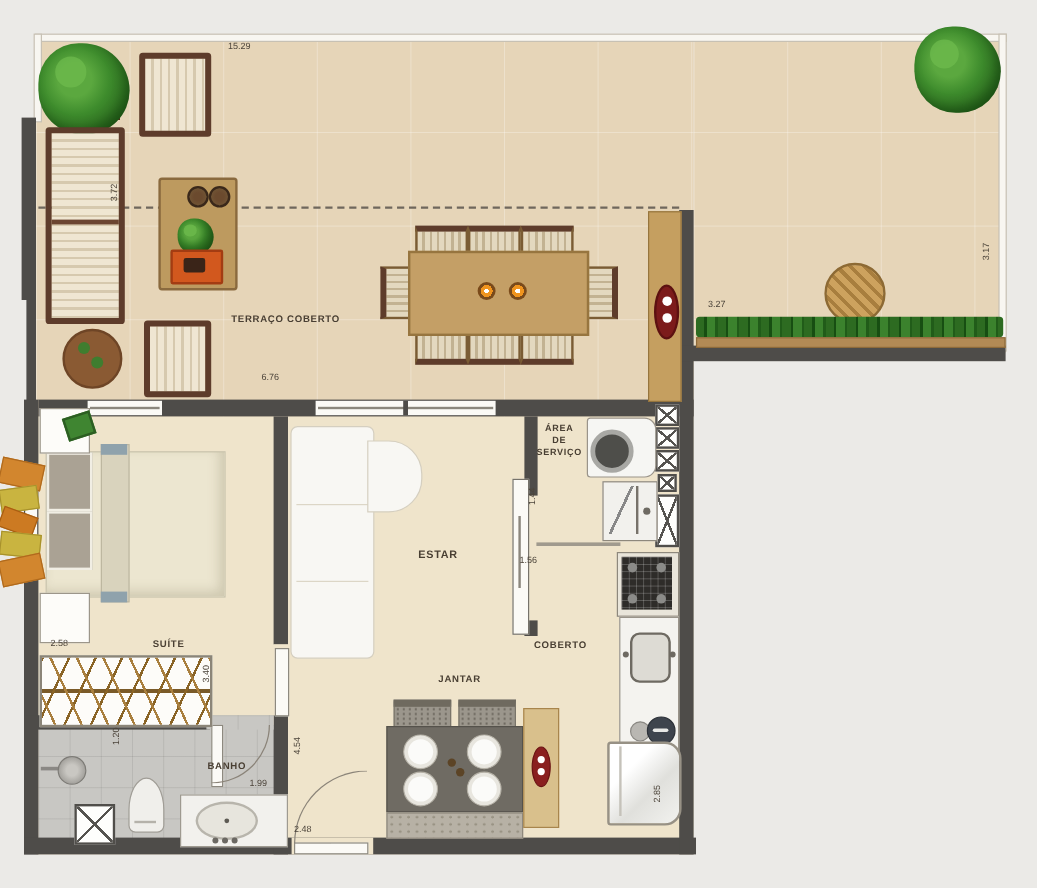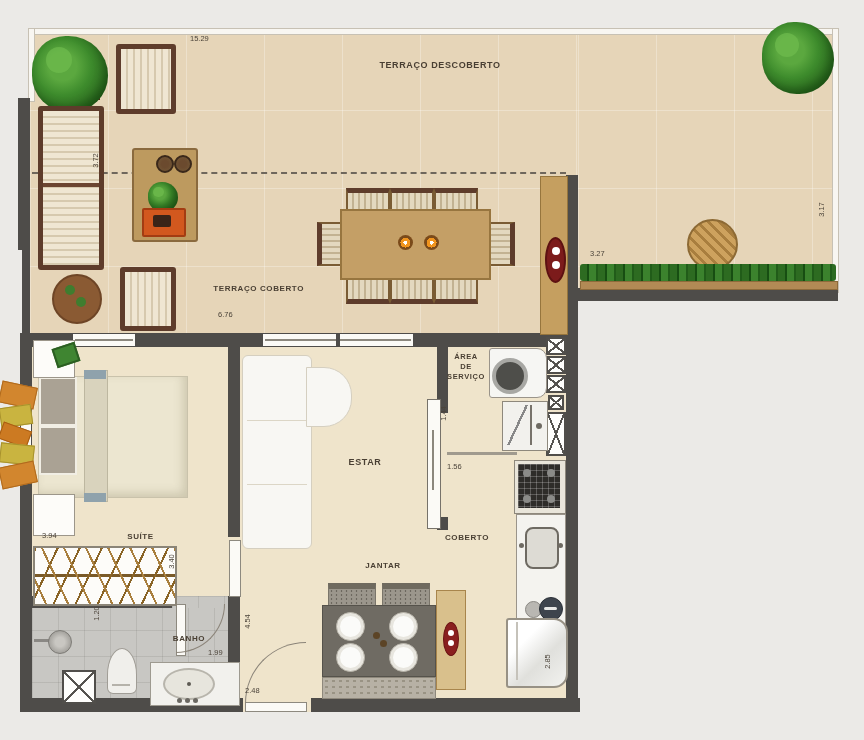--- a/index.html
+++ b/index.html
@@ -242,39 +242,38 @@
   </div>
   <div class="abs" style="left:150px;top:662px;width:88px;height:42px;background:#f2f1ed;border:1px solid #9e9a90;">
     <div class="abs" style="left:12px;top:5px;width:48px;height:28px;border-radius:50%;background:#e7e5dd;border:2px solid #b8b5ac;">
       <div class="abs" style="left:22px;top:12px;width:4px;height:4px;border-radius:50%;background:#5d5a53;"></div>
     </div>
     <div class="abs" style="left:26px;top:35px;width:5px;height:5px;border-radius:50%;background:#6b6862;"></div>
     <div class="abs" style="left:34px;top:35px;width:5px;height:5px;border-radius:50%;background:#6b6862;"></div>
     <div class="abs" style="left:42px;top:35px;width:5px;height:5px;border-radius:50%;background:#6b6862;"></div>
   </div>
 
-  <div class="room-label" style="left:328px;top:60px;width:224px;">TERRAÇO DESCOBERTO</div>
-  <div class="room-label" style="left:172px;top:284px;width:132px;font-size:8px;text-align:right;">TERRAÇO COBERTO</div>
+  <div class="room-label" style="left:172px;top:261px;width:132px;font-size:8px;">TERRAÇO COBERTO</div>
   <div class="room-label" style="left:330px;top:457px;width:70px;">ESTAR</div>
   <div class="room-label" style="left:108px;top:532px;width:65px;font-size:8px;">SUÍTE</div>
   <div class="room-label" style="left:158px;top:634px;width:62px;font-size:8px;">BANHO</div>
   <div class="room-label" style="left:348px;top:561px;width:70px;font-size:8px;">JANTAR</div>
   <div class="room-label" style="left:428px;top:533px;width:78px;font-size:8px;">COBERTO</div>
   <div class="room-label" style="left:436px;top:352px;width:60px;font-size:7.5px;">ÁREA
 DE
 SERVIÇO</div>
 
   <div class="dim" style="left:190px;top:34px;">15.29</div>
   <div class="dim dimv" style="left:88px;top:156px;">3.72</div>
   <div class="dim" style="left:218px;top:310px;">6.76</div>
   <div class="dim" style="left:590px;top:249px;">3.27</div>
   <div class="dim dimv" style="left:814px;top:205px;">3.17</div>
   <div class="dim dimv" style="left:436px;top:409px;">1.44</div>
-  <div class="dim" style="left:447px;top:462px;">1.56</div>
-  <div class="dim" style="left:42px;top:531px;">3.94</div>
+  <div class="dim" style="left:433px;top:462px;">1.56</div>
+  <div class="dim" style="left:42px;top:531px;">2.58</div>
   <div class="dim dimv" style="left:164px;top:557px;">3.40</div>
   <div class="dim dimv" style="left:89px;top:609px;">1.20</div>
   <div class="dim" style="left:208px;top:648px;">1.99</div>
   <div class="dim dimv" style="left:240px;top:617px;">4.54</div>
   <div class="dim" style="left:245px;top:686px;">2.48</div>
   <div class="dim dimv" style="left:540px;top:657px;">2.85</div>
 
 </div>
 
 </body></html>

